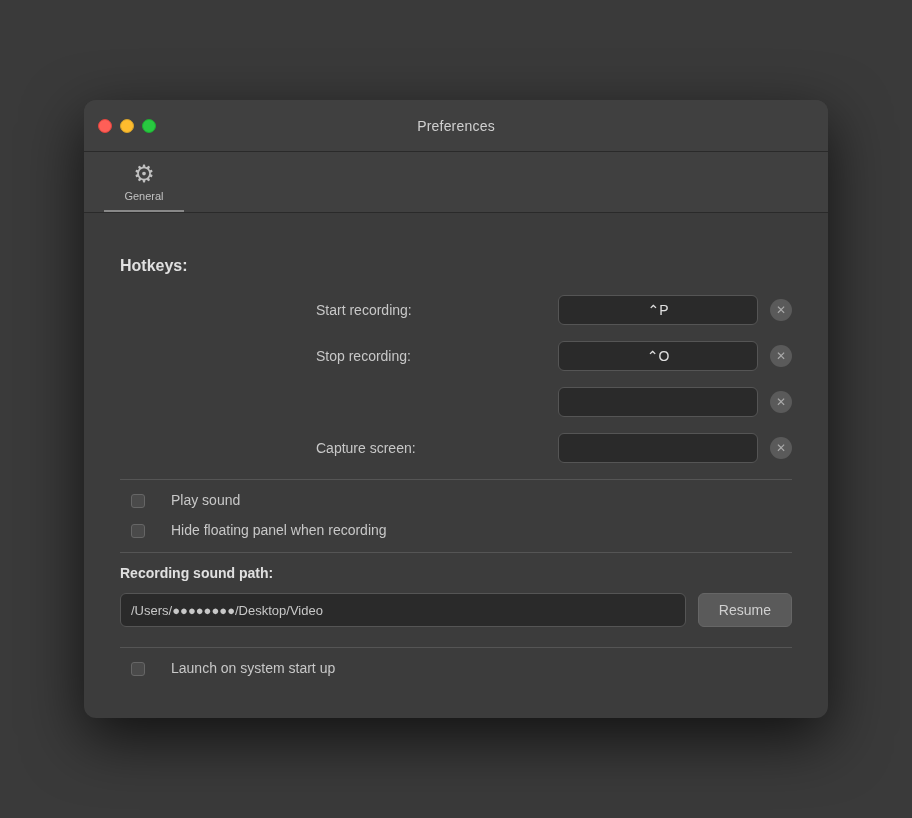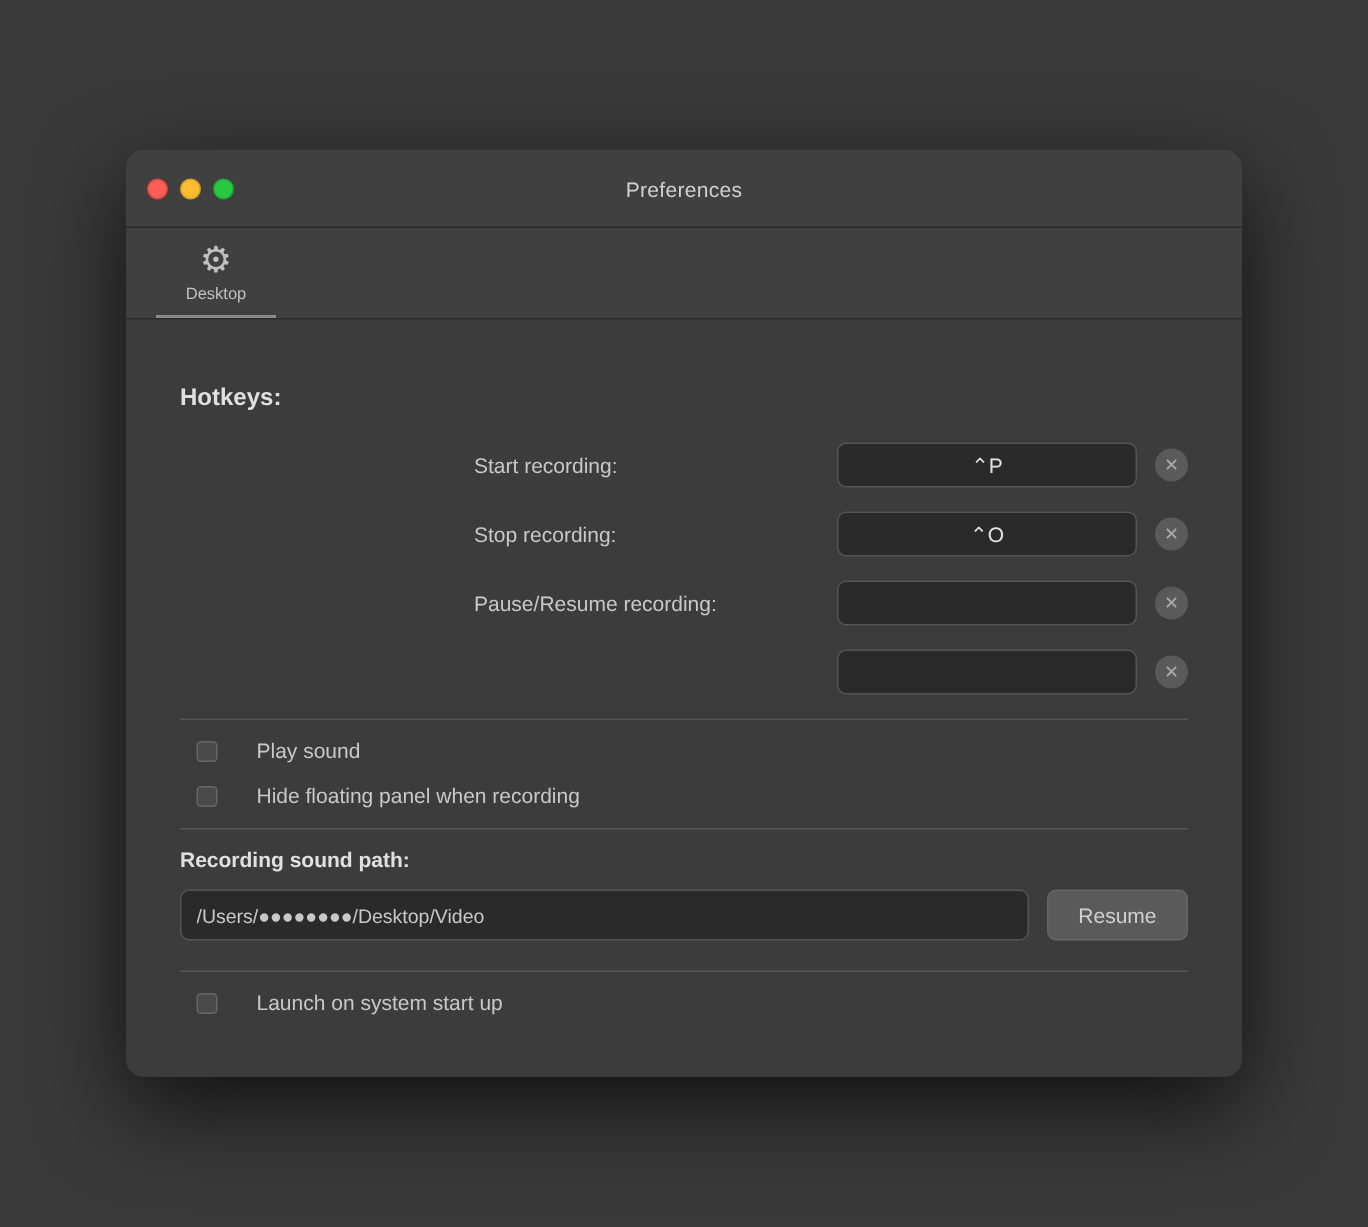--- a/index.html
+++ b/index.html
@@ -240,21 +240,21 @@
       <div class="traffic-light close"></div>
       <div class="traffic-light minimize"></div>
       <div class="traffic-light maximize"></div>
     </div>
     <span class="titlebar-title">Preferences</span>
   </div>
 
   <div class="toolbar">
     <div class="tab-item active">
       <span class="tab-icon">⚙</span>
-      <span class="tab-label">Desktop</span>
+      <span class="tab-label">General</span>
     </div>
   </div>
 
   <div class="content">
 
     <div class="hotkeys-section">
       <div class="section-title">Hotkeys:</div>
 
       <div class="hotkey-row">
         <label class="hotkey-label">Start recording:</label>
@@ -262,26 +262,26 @@
         <button class="clear-btn">✕</button>
       </div>
 
       <div class="hotkey-row">
         <label class="hotkey-label">Stop recording:</label>
         <input class="hotkey-input" type="text" value="⌃O" readonly="" style="">
         <button class="clear-btn">✕</button>
       </div>
 
       <div class="hotkey-row">
-        <label class="hotkey-label">Pause/Resume recording:</label>
         <input class="hotkey-input" type="text" value="" readonly="" style="">
         <button class="clear-btn">✕</button>
       </div>
 
       <div class="hotkey-row">
+        <label class="hotkey-label">Capture screen:</label>
         <input class="hotkey-input" type="text" value="" readonly="" style="">
         <button class="clear-btn">✕</button>
       </div>
     </div>
 
     <div class="divider"></div>
 
     <div>
       <div class="checkbox-row">
         <div class="checkbox"></div>

